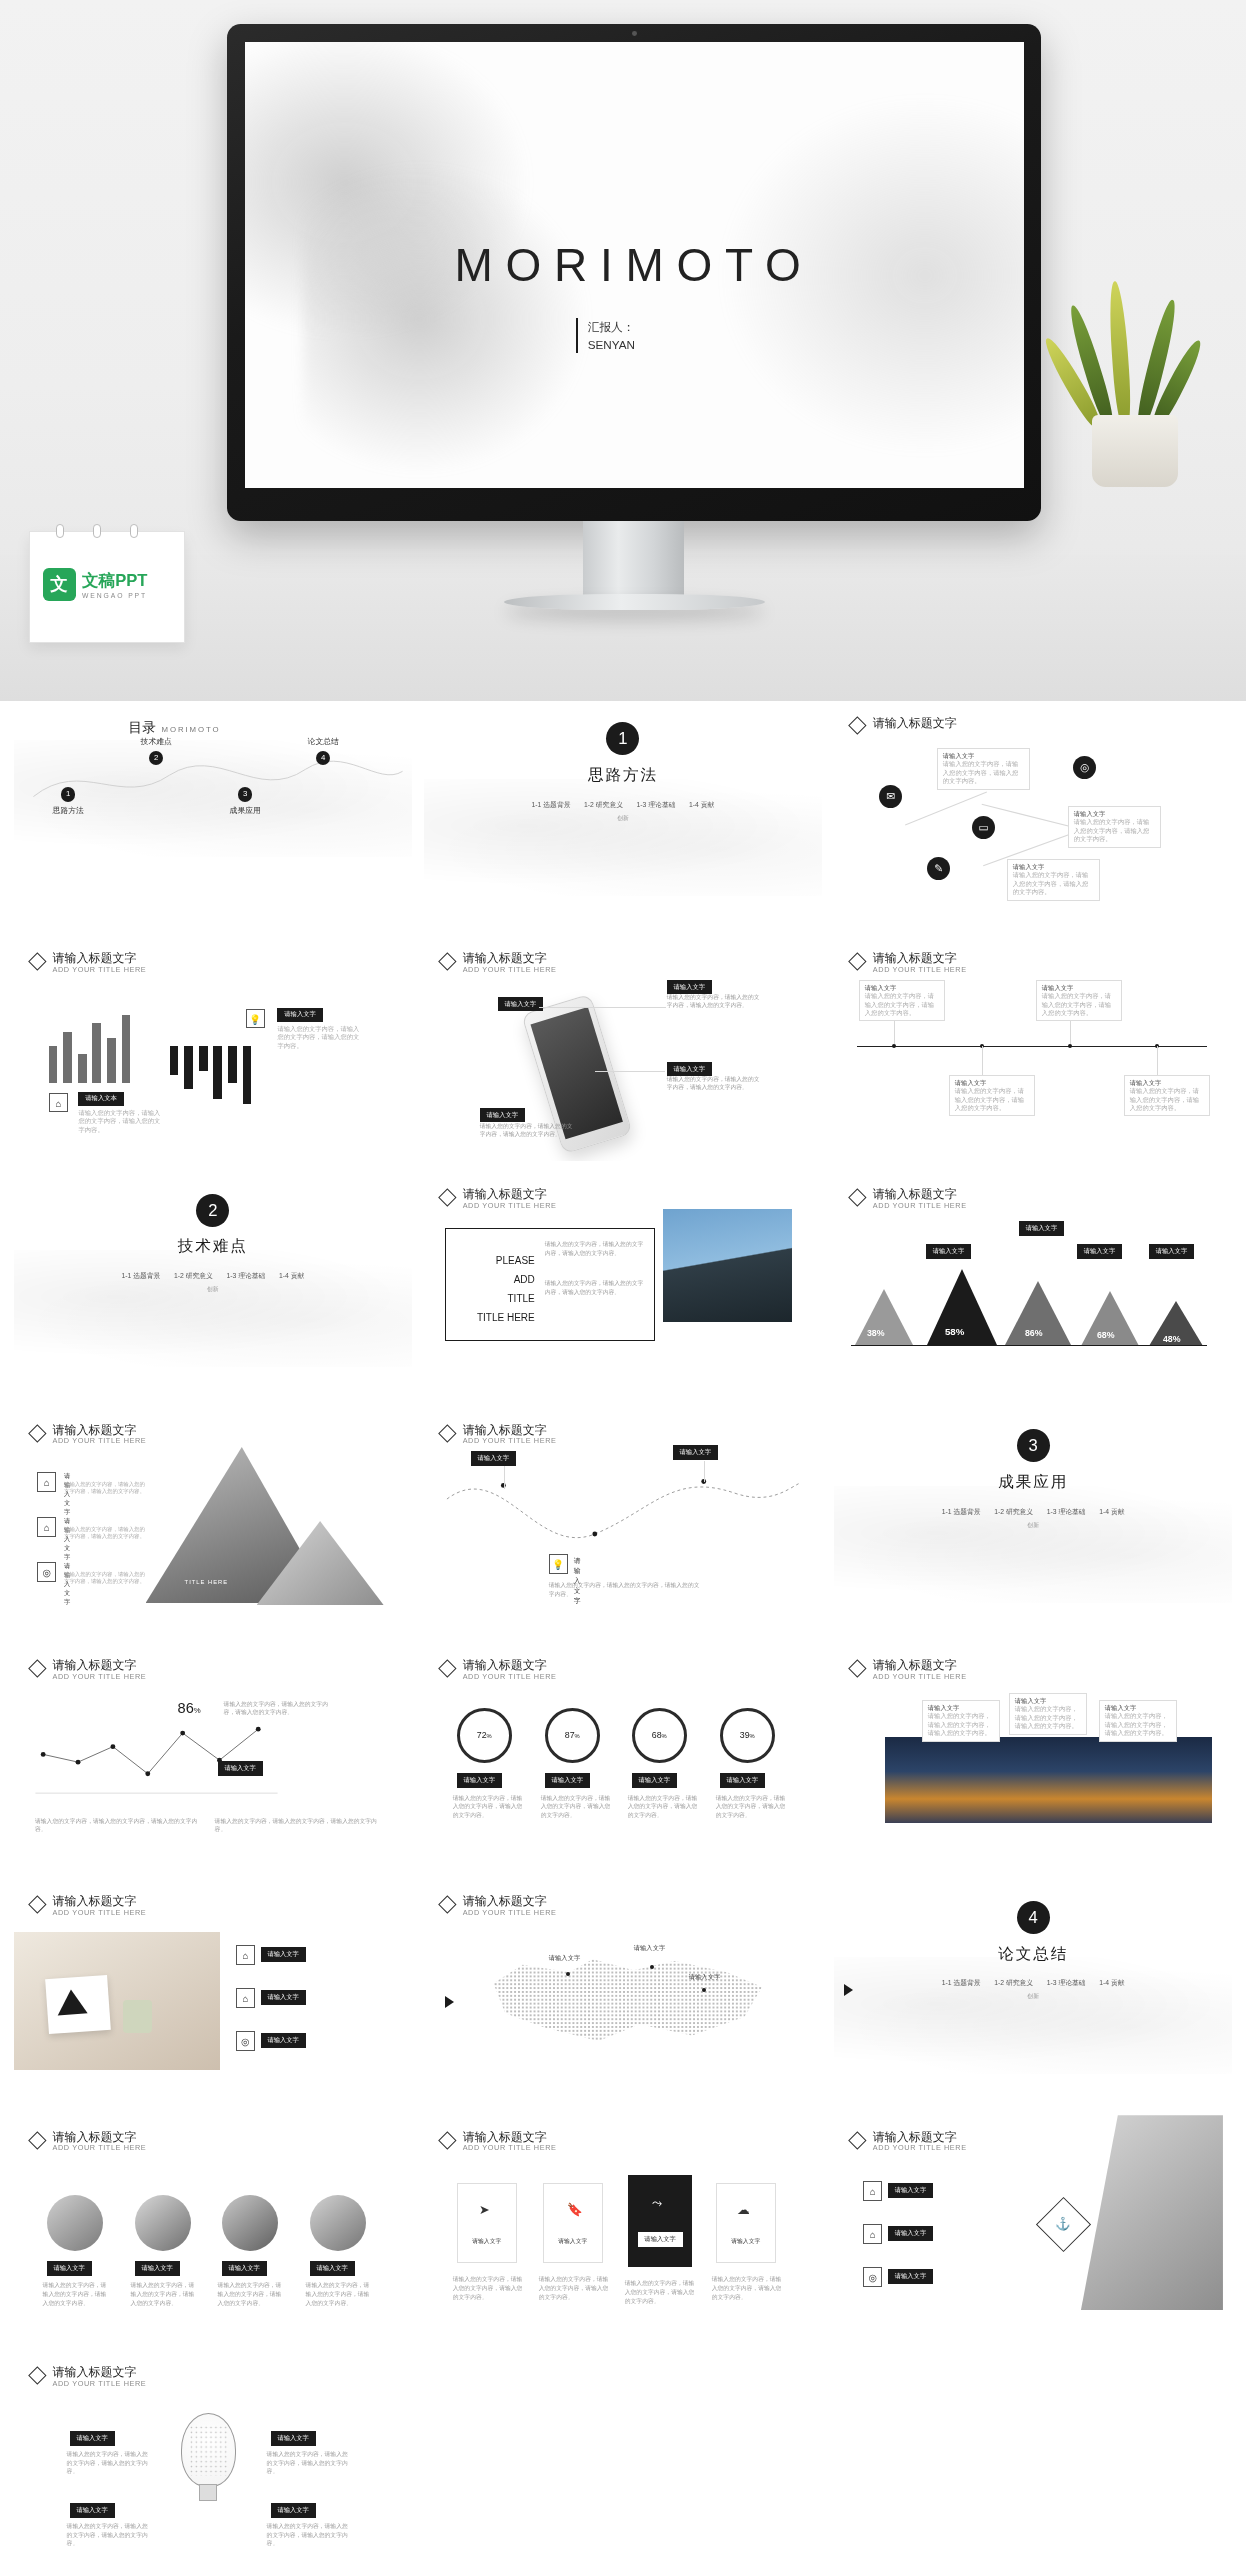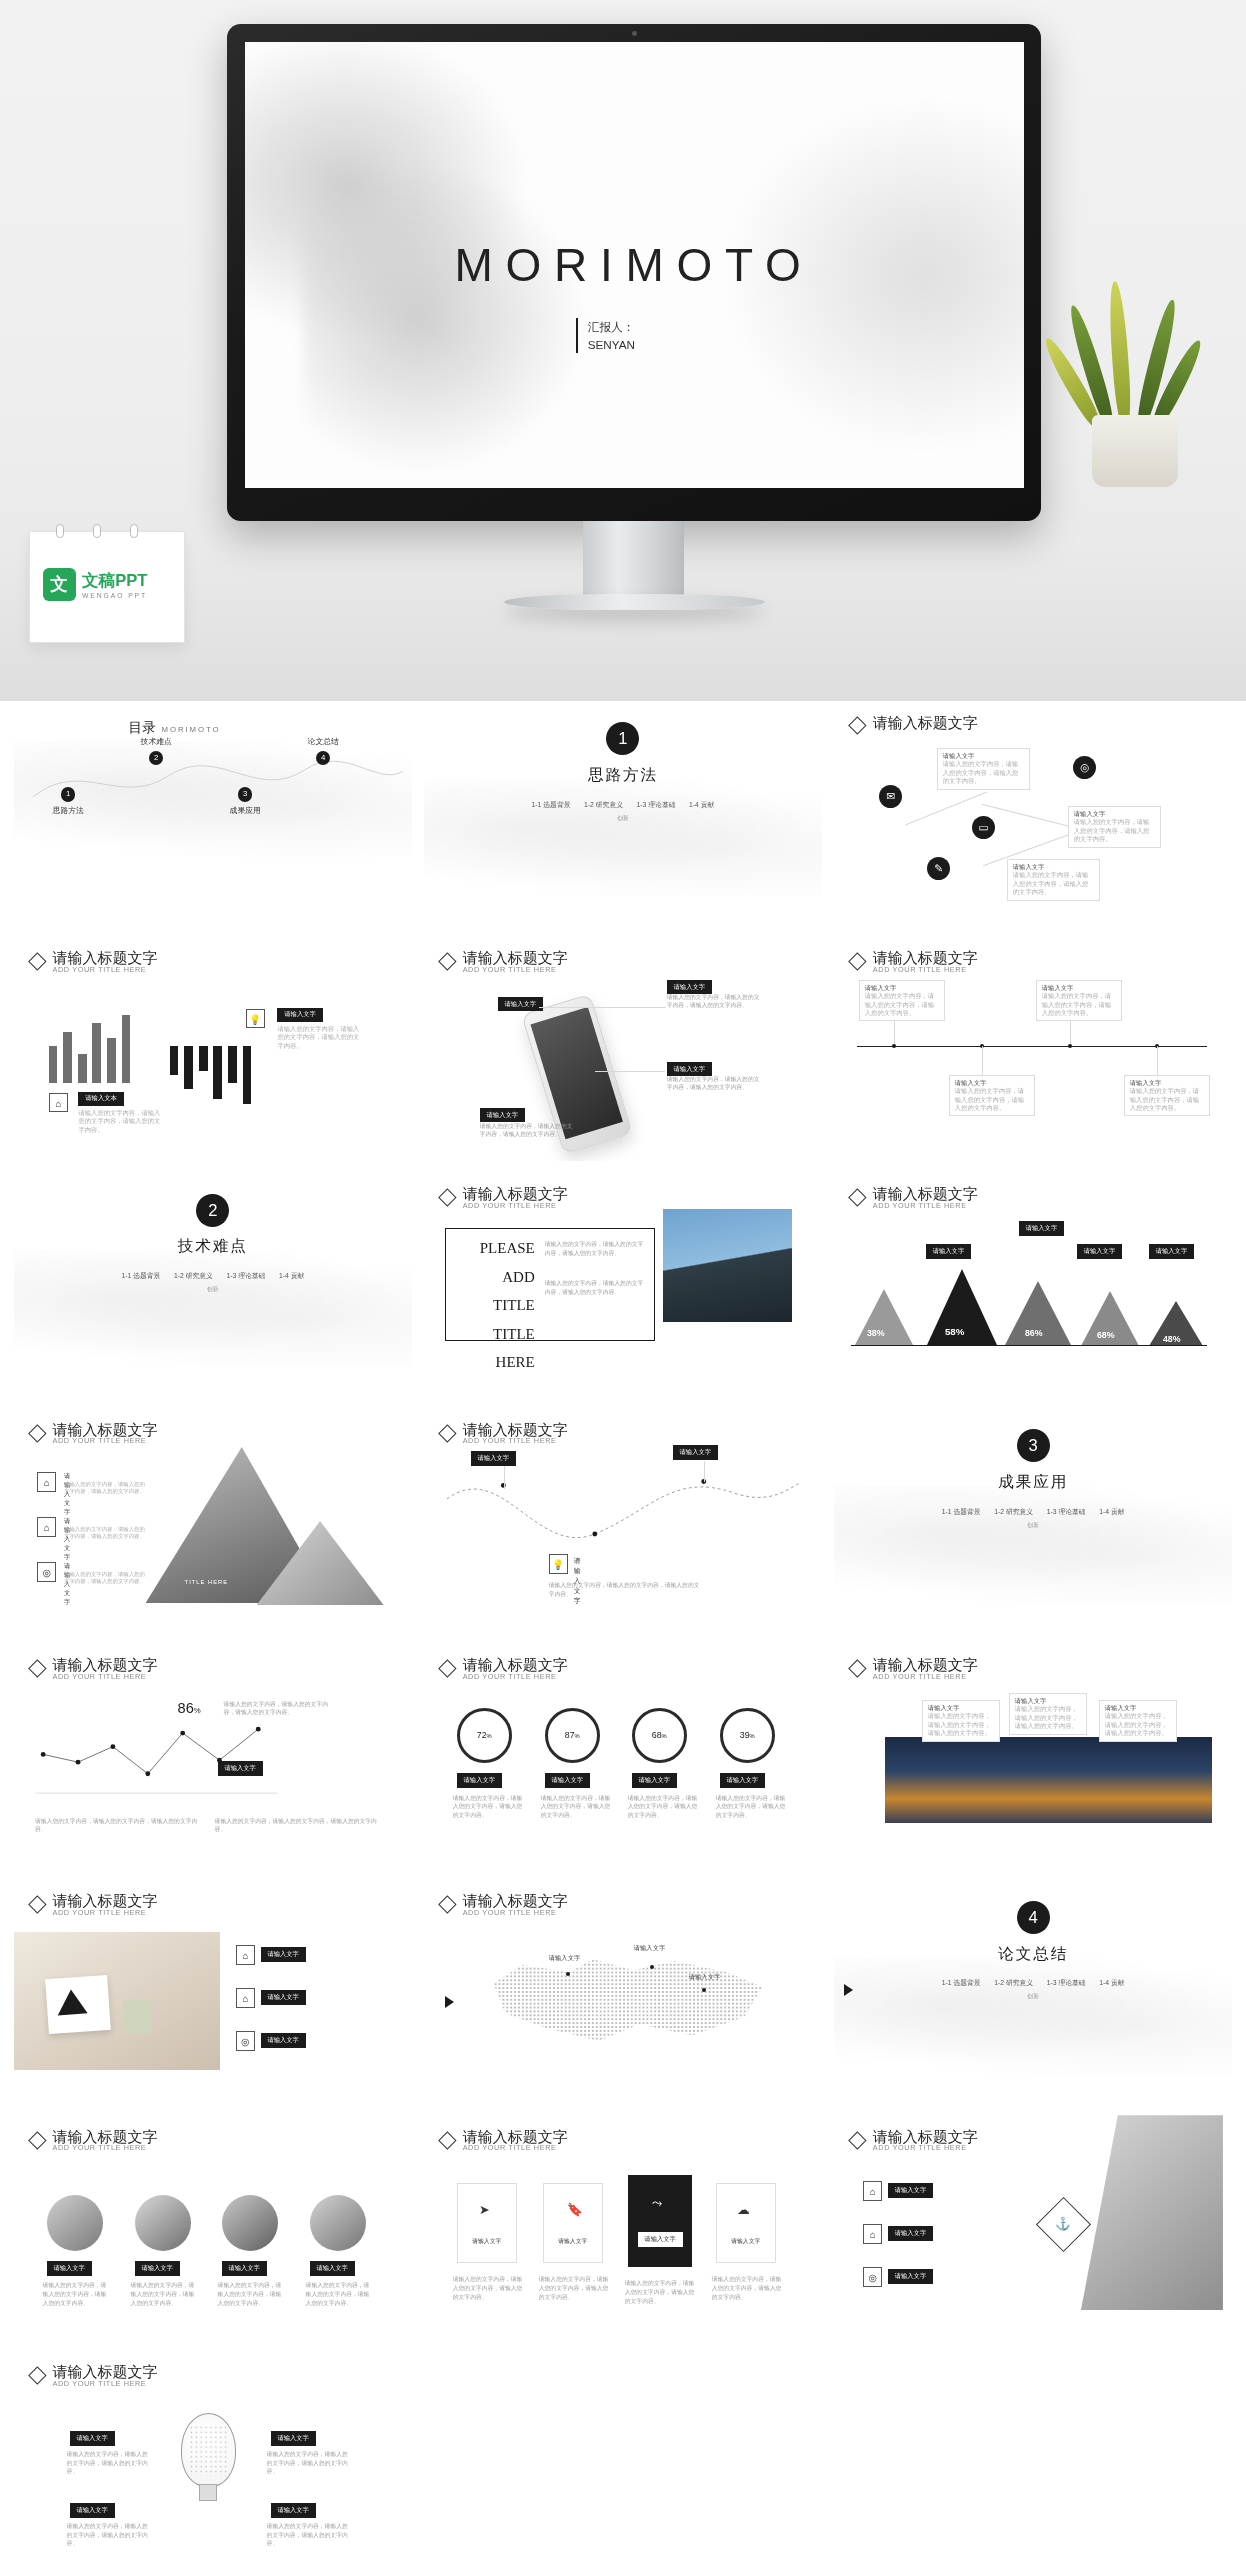--- a/index.html
+++ b/index.html
@@ -123,21 +123,21 @@
       radial-gradient(ellipse at 70% 60%, rgba(0,0,0,.04), rgba(0,0,0,0) 60%);
     pointer-events:none;
   }
 
   
   .hdr { position:absolute; left:17.5px; top:15.6px; }
   .hdr .diamond {
     position:absolute; left:0; top:2.9px; width:12.7px; height:12.7px;
     border:1px solid #333; transform:rotate(45deg);
   }
-  .hdr .t1 { margin-left:21.4px; font-size:15px; color:#222; line-height:12.7px; }
+  .hdr .t1 { margin-left:21.4px; font-size:12px; color:#222; line-height:12.7px; }
   .hdr .t2 { margin-left:21.4px; font-size:7.3px; color:#8c8c8c; letter-spacing:0.6px; }
 
   .center-hdr { position:absolute; left:0; right:0; top:21.4px; text-align:center; }
   .big-num {
     width:33px; height:33px; border-radius:50%; background:#1b1b1b; color:#fff;
     font-size:16.6px; line-height:33px; margin:0 auto; text-align:center;
   }
   .sec-title { margin-top:9.7px; font-size:15.6px; color:#1b1b1b; letter-spacing:1.9px; }
   .sec-items {
     margin-top:13.6px; display:flex; justify-content:center; gap:13.6px;
@@ -487,21 +487,21 @@
     </div>
   </div>
 
   <div class="slide">
     <div class="hdr">
       <div class="diamond"></div>
       <div class="t1">请输入标题文字</div>
       <div class="t2">ADD YOUR TITLE HERE</div>
     </div>
     <div style="position:absolute; left:21.4px; top:56px; width:210px; height:113px; border:1px solid #1b1b1b;"></div>
-    <div style="position:absolute; left:35px; top:62px; width:76px; text-align:right; font-size:15px; color:#1b1b1b; line-height:1.9;font-family:Liberation Serif, serif;">
+    <div style="position:absolute; left:35px; top:79px; width:76px; text-align:right; font-size:10px; color:#1b1b1b; line-height:1.9;">
       <div>PLEASE</div>
       <div>ADD</div>
       <div>TITLE</div>
       <div>TITLE HERE</div>
     </div>
     <div class="mini-txt" style="left:121px; top:68px; width:101px;">请输入您的文字内容，请输入您的文字内容，请输入您的文字内容。</div>
     <div class="mini-txt" style="left:121px; top:107px; width:101px;">请输入您的文字内容，请输入您的文字内容，请输入您的文字内容。</div>
     <div class="photo ph-climb" style="left:239px; top:37px; width:129px; height:113px;"></div>
   </div>
 

